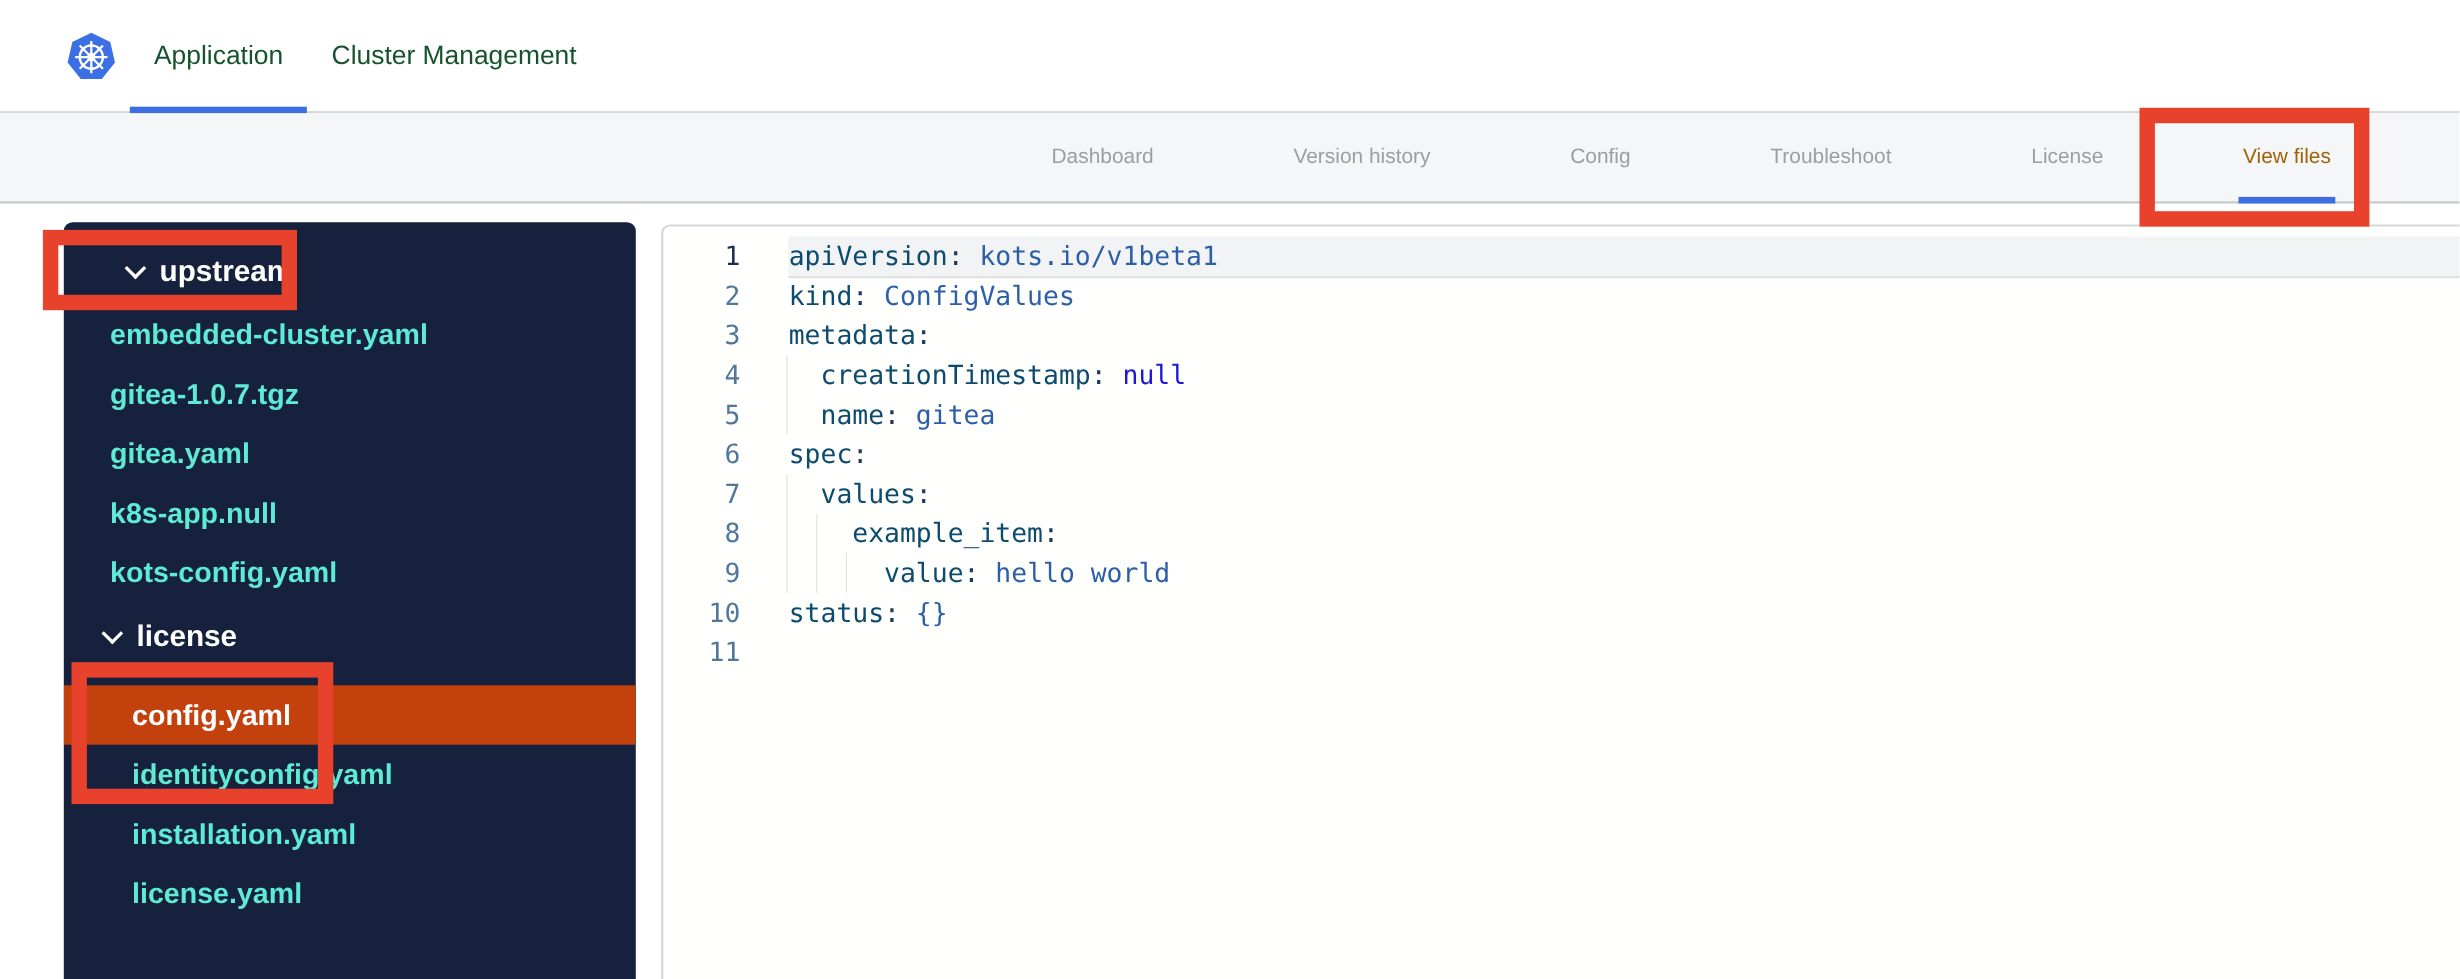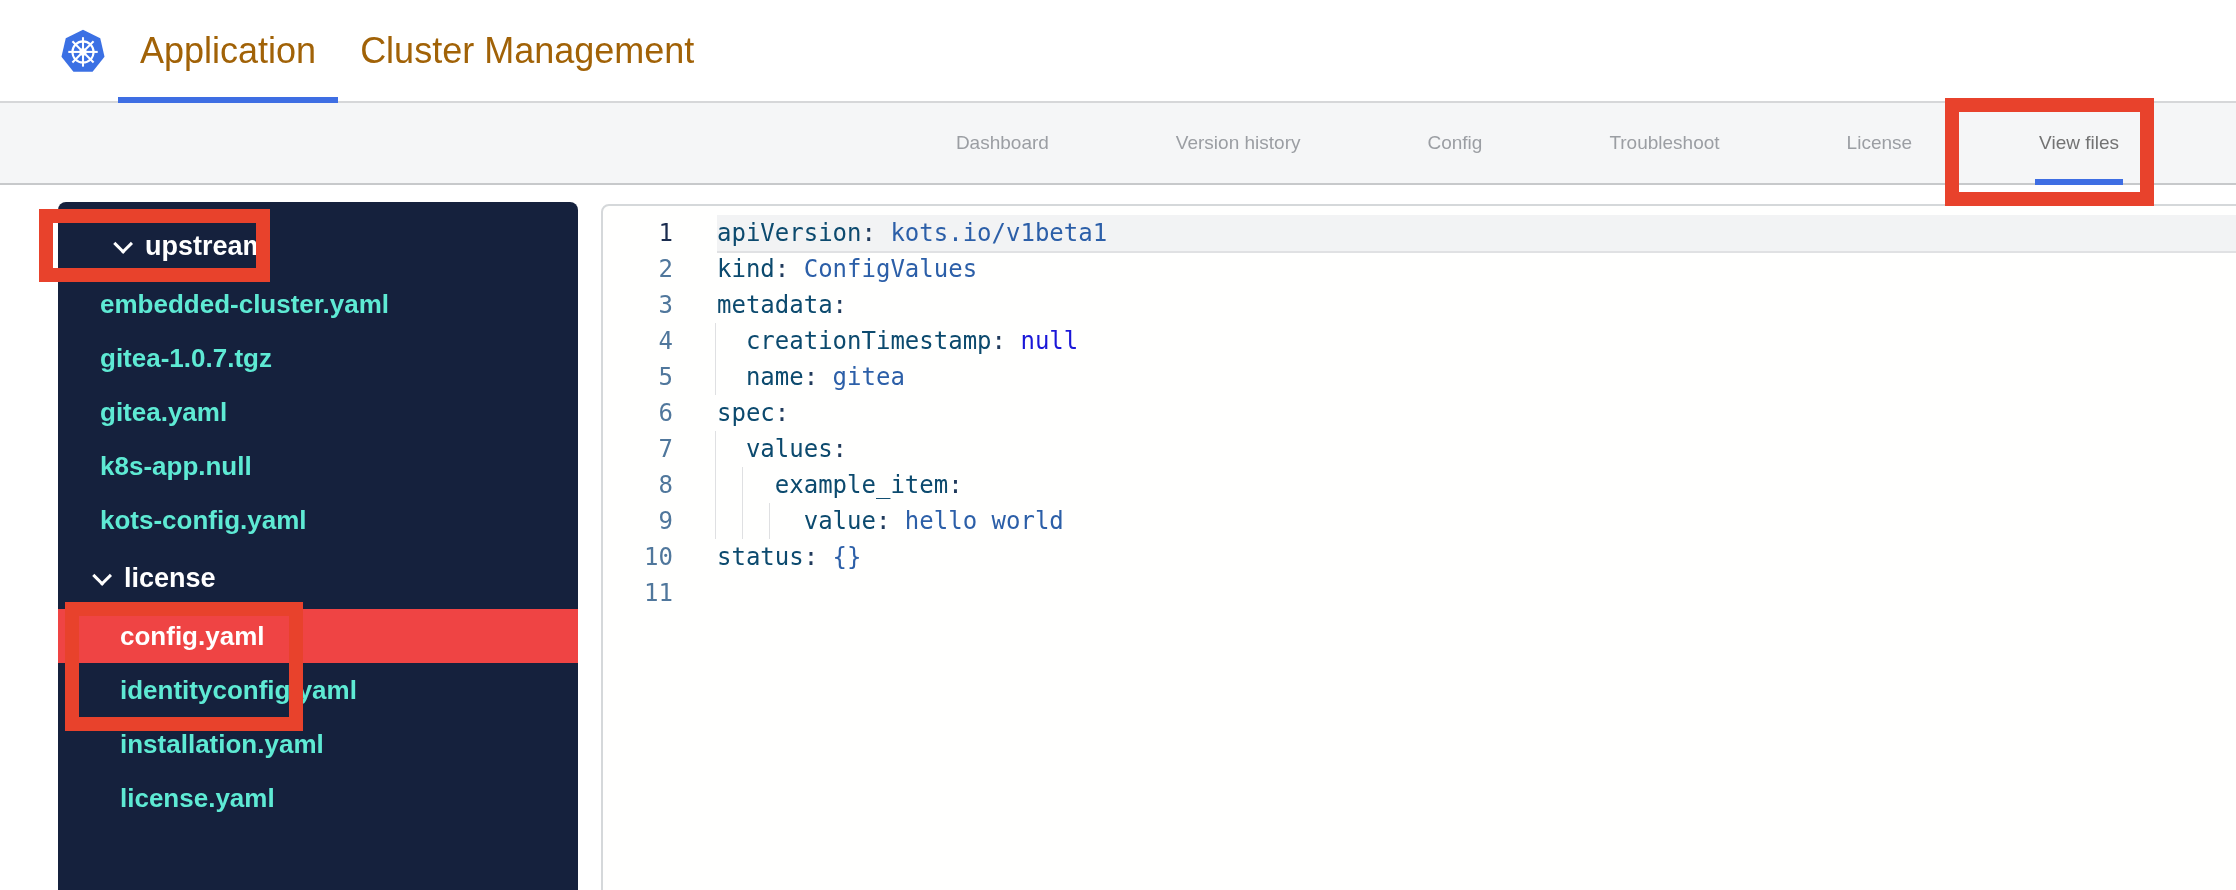--- a/index.html
+++ b/index.html
@@ -7,41 +7,41 @@
     width:2236px;height:890px;position:relative;overflow:hidden;
     background:#ffffff;font-family:"Liberation Sans",sans-serif;
     -webkit-font-smoothing:antialiased;
   }
   
   .header{position:absolute;left:0;top:0;width:2236px;height:101px;background:#ffffff;
     border-bottom:2px solid #d6d7d9;display:flex;align-items:center;}
   .logo{margin-left:60px;width:46px;height:50px;flex:0 0 auto;}
   .header-tabs{display:flex;margin-left:12px;height:100%;align-items:center;}
   .htab{position:relative;height:100%;display:flex;align-items:center;padding:0 22px;
-    font-size:36px;color:#a16207;cursor:pointer;}
+    font-size:24px;color:#14532d;cursor:pointer;}
   .htab.active:after{content:"";position:absolute;left:0;right:0;bottom:-2px;height:6px;background:#3e6ee3;}
   
   .navbar{position:absolute;left:0;top:103px;width:2236px;height:80px;background:#f5f6f7;
     border-bottom:2px solid #c7c9cb;}
   .nav-tabs{position:absolute;right:113px;top:0;height:100%;display:flex;gap:119px;align-items:center;}
   .ntab{position:relative;height:100%;display:flex;align-items:center;font-size:19px;
     color:#9b9ea3;cursor:pointer;padding:0 4px;}
-  .ntab.active{color:#737373;}
+  .ntab.active{color:#a16207;}
   .ntab.active:after{content:"";position:absolute;left:0;right:0;bottom:-2px;height:6px;background:#3e6ee3;}
   
   .sidebar{position:absolute;left:58px;top:202px;width:520px;bottom:0;background:#15213d;
     border-radius:8px 8px 0 0;padding-top:13px;box-sizing:border-box;overflow:hidden;}
   .trow{display:flex;align-items:center;color:#5eead4;font-size:26px;cursor:pointer;box-sizing:border-box;font-weight:bold;}
   .trow.file{height:54px;}
   .trow.folder{height:62px;color:#ffffff;font-weight:bold;font-size:27px;}
   .trow.file.lvl1{padding-left:42px;}
   .trow.folder.lvl1{padding-left:15px;margin-left:41px;}
   .trow.folder.lvl2{padding-left:35px;}
   .trow.file.lvl2{padding-left:62px;}
-  .trow.sel{background:#ef4444;color:#ffffff;font-weight:bold;}
+  .trow.sel{background:#c2410c;color:#ffffff;font-weight:bold;margin-top:14px;}
   .chev{width:11px;height:11px;border-right:3px solid #ffffff;border-bottom:3px solid #ffffff;
     transform:rotate(45deg) translateY(-3px);margin-right:17px;flex:0 0 auto;}
   
   .editor{position:absolute;left:601px;top:204px;right:-6px;bottom:-6px;background:#fffffe;
     border:2px solid #d5d8da;border-radius:8px 0 0 0;display:flex;box-sizing:border-box;}
   .gutter{width:70px;flex:0 0 auto;padding-top:9px;text-align:right;
     font-family:"DejaVu Sans Mono",monospace;font-size:24px;line-height:36px;color:#50779c;}
   .gutter .num{height:36px;}
   .gutter .num.active{color:#1b2d4f;}
   .codecol{flex:1;padding-top:9px;padding-left:44px;font-family:"DejaVu Sans Mono",monospace;

